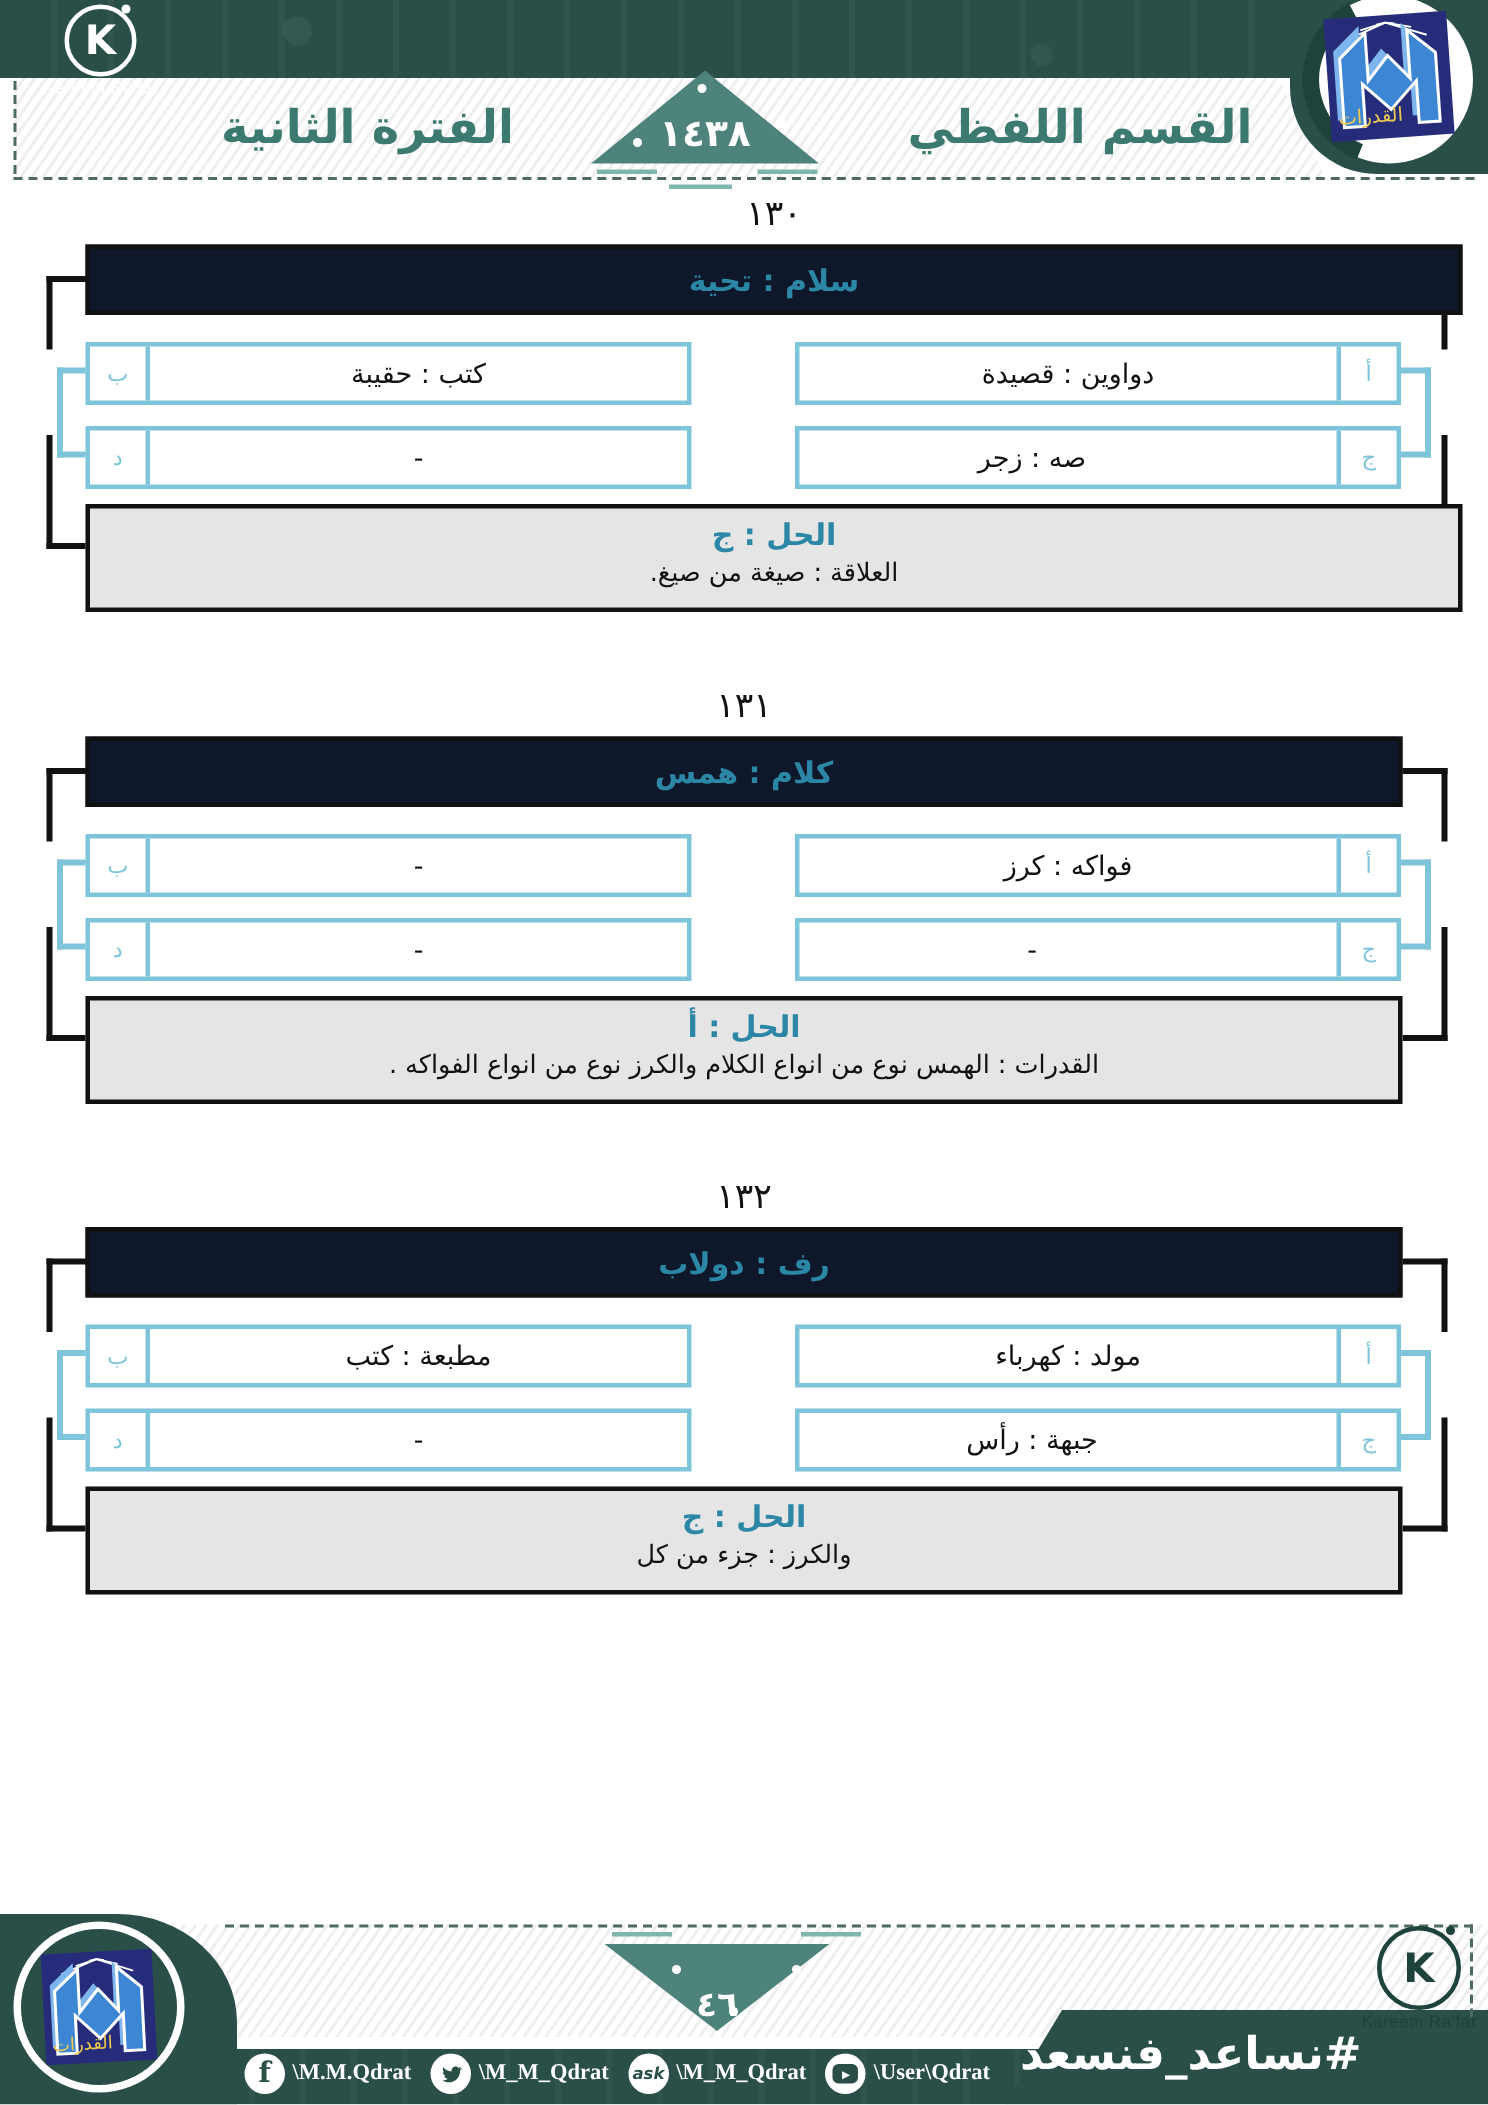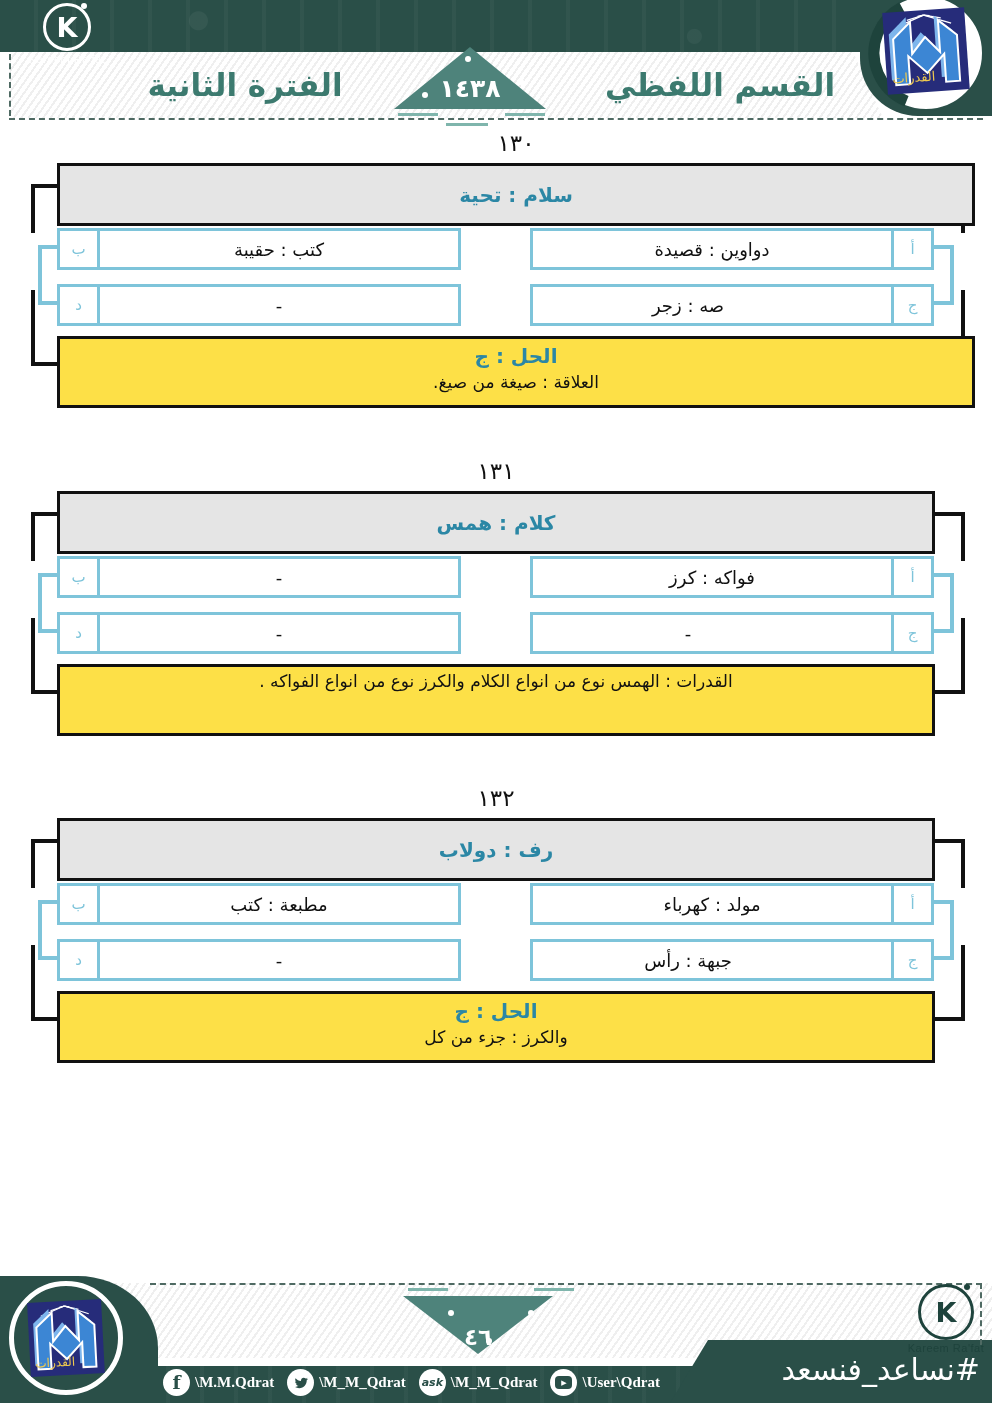--- a/index.html
+++ b/index.html
@@ -37,41 +37,41 @@
   .tri-up{position:absolute;left:394px;top:47px;width:0;height:0;z-index:3;
     border-left:76px solid transparent;border-right:76px solid transparent;
     border-bottom:62px solid #4e837b;}
   .tri-up-num{position:absolute;left:394px;top:74px;width:152px;text-align:center;z-index:4;
     color:#fff;font-weight:bold;font-size:25px;}
   .dot{position:absolute;width:6px;height:6px;border-radius:50%;background:#fff;z-index:5;}
   .tealseg{position:absolute;height:3px;background:#7fb5ac;z-index:4;}
   
   .question{position:absolute;left:0;width:992px;height:282px;}
   .q-num{position:absolute;left:0;right:0;top:0;text-align:center;font-size:23px;color:#111;}
-  .q-titlebox{position:absolute;left:57px;right:57px;top:33px;height:63px;box-sizing:border-box;
-    border:3px solid #111;display:flex;align-items:center;justify-content:center;background:#e5e5e5;z-index:2;}
+  .q-titlebox{position:absolute;left:57px;right:57px;top:33px;height:47px;box-sizing:border-box;
+    border:3px solid #111;display:flex;align-items:center;justify-content:center;background:#0f172a;z-index:2;}
   .q-title{color:#2b87a5;font-weight:bold;font-size:20px;direction:rtl;}
   .blk{position:absolute;z-index:1;}
   .bk-tl{left:31px;top:54px;width:26px;height:45px;border-top:4px solid #111;border-left:4px solid #111;}
   .bk-tr{left:935px;top:54px;width:26px;height:45px;border-top:4px solid #111;border-right:4px solid #111;}
   .bk-bl{left:31px;top:160px;width:26px;height:72px;border-bottom:4px solid #111;border-left:4px solid #111;}
   .bk-br{left:935px;top:160px;width:26px;height:72px;border-bottom:4px solid #111;border-right:4px solid #111;}
   .bb{position:absolute;z-index:1;}
   .bb-r{left:934px;top:115px;width:20px;height:60px;border:4px solid #7ec4da;border-left:none;box-sizing:border-box;}
   .bb-l{left:38px;top:115px;width:20px;height:60px;border:4px solid #7ec4da;border-right:none;box-sizing:border-box;}
   .opt{position:absolute;width:404px;height:42px;box-sizing:border-box;border:3px solid #7ec4da;
     display:flex;background:#fff;z-index:2;}
   .o-a{left:530px;top:98px;} .o-b{left:57px;top:98px;}
   .o-j{left:530px;top:154px;gap:48px;} .o-d{left:57px;top:154px;}
   .opt-text{flex:1;display:flex;align-items:center;justify-content:center;font-size:18px;color:#111;direction:rtl;}
   .opt-letter{width:40px;display:flex;align-items:center;justify-content:center;color:#7ec4da;font-size:15px;box-sizing:border-box;}
   .o-r .opt-letter{border-left:3px solid #7ec4da;}
   .o-l .opt-letter{border-right:3px solid #7ec4da;}
   .ans{position:absolute;left:57px;right:57px;top:206px;height:72px;box-sizing:border-box;
-    border:3px solid #111;text-align:center;background:#fde047;z-index:2;}
+    border:3px solid #111;text-align:center;background:#e5e5e5;z-index:2;}
   .ans-label{color:#2b87a5;font-weight:bold;font-size:20px;margin-top:5px;direction:rtl;}
   .ans-rel{font-size:17px;color:#111;margin-top:4px;direction:rtl;}
   
   .ftr-band{position:absolute;left:0;top:1283px;width:992px;height:75px;z-index:1;}
   .ftr-bar{position:absolute;left:0;top:1366px;width:992px;height:37px;z-index:2;
     background-color:#2a4f48;
     background-image:repeating-linear-gradient(90deg,transparent 0 30px,rgba(255,255,255,.03) 30px 34px);}
   .ftr-tab{position:absolute;right:0;top:1340px;width:322px;height:63px;z-index:2;
     clip-path:polygon(38px 0,100% 0,100% 100%,0 100%);}
   .ftr-dash-top{position:absolute;left:150px;right:10px;top:1283px;border-top:2px dashed #4f6a63;z-index:3;}
@@ -87,22 +87,22 @@
     color:#fff;font-weight:bold;font-size:23px;margin-top:24px;}
   .socials{position:absolute;left:163px;top:1369px;height:27px;display:flex;gap:13px;align-items:center;z-index:6;}
   .social{display:flex;align-items:center;gap:5px;}
   .sicon{width:27px;height:27px;border-radius:50%;background:#fff;color:#2a4f48;
     display:flex;align-items:center;justify-content:center;flex:none;}
   .sicon .fb{font-family:"DejaVu Serif",serif;font-weight:bold;font-size:19px;margin-top:-2px;}
   .sicon .ask{font-style:italic;font-weight:bold;font-size:11px;}
   .sicon .yt{width:17px;height:13px;border-radius:4px;background:#2a4f48;color:#fff;font-size:7px;
     display:flex;align-items:center;justify-content:center;}
   .handle{color:#fff;font-weight:bold;font-size:15px;font-family:Liberation Serif, serif;}
-  .hashtag{position:absolute;right:12px;top:1352px;width:300px;text-align:right;z-index:6;
-    color:#fff;font-weight:normal;font-size:30px;direction:rtl;}
+  .hashtag{position:absolute;right:12px;top:1352px;width:300px;text-align:left;z-index:6;
+    color:#fff;font-weight:bold;font-size:30px;direction:rtl;}
   .logo-svg-top{position:absolute;left:860px;top:-4px;z-index:5;}
 </style>
 </head>
 <body>
 
 <div class="page">
 
   <div class="hdr-bar"></div>
   <div class="hdr-band stripes"></div>
   <div class="hdr-corner green"></div>
@@ -201,20 +201,21 @@
     </div>
     <div class="opt o-j o-r">
       <div class="opt-text">-</div>
       <div class="opt-letter">ج</div>
     </div>
     <div class="opt o-d o-l">
       <div class="opt-letter">د</div>
       <div class="opt-text">-</div>
     </div>
     <div class="ans">
+      <div class="ans-label">الحل : أ</div>
       <div class="ans-rel">القدرات : الهمس نوع من انواع الكلام والكرز نوع من انواع الفواكه .</div>
     </div>
   </div>
 
   <div class="question" style="top:785px;">
     <div class="q-num">١٣٢</div>
     <div class="blk bk-tl"></div>
     <div class="blk bk-tr"></div>
     <div class="blk bk-bl"></div>
     <div class="blk bk-br"></div>

